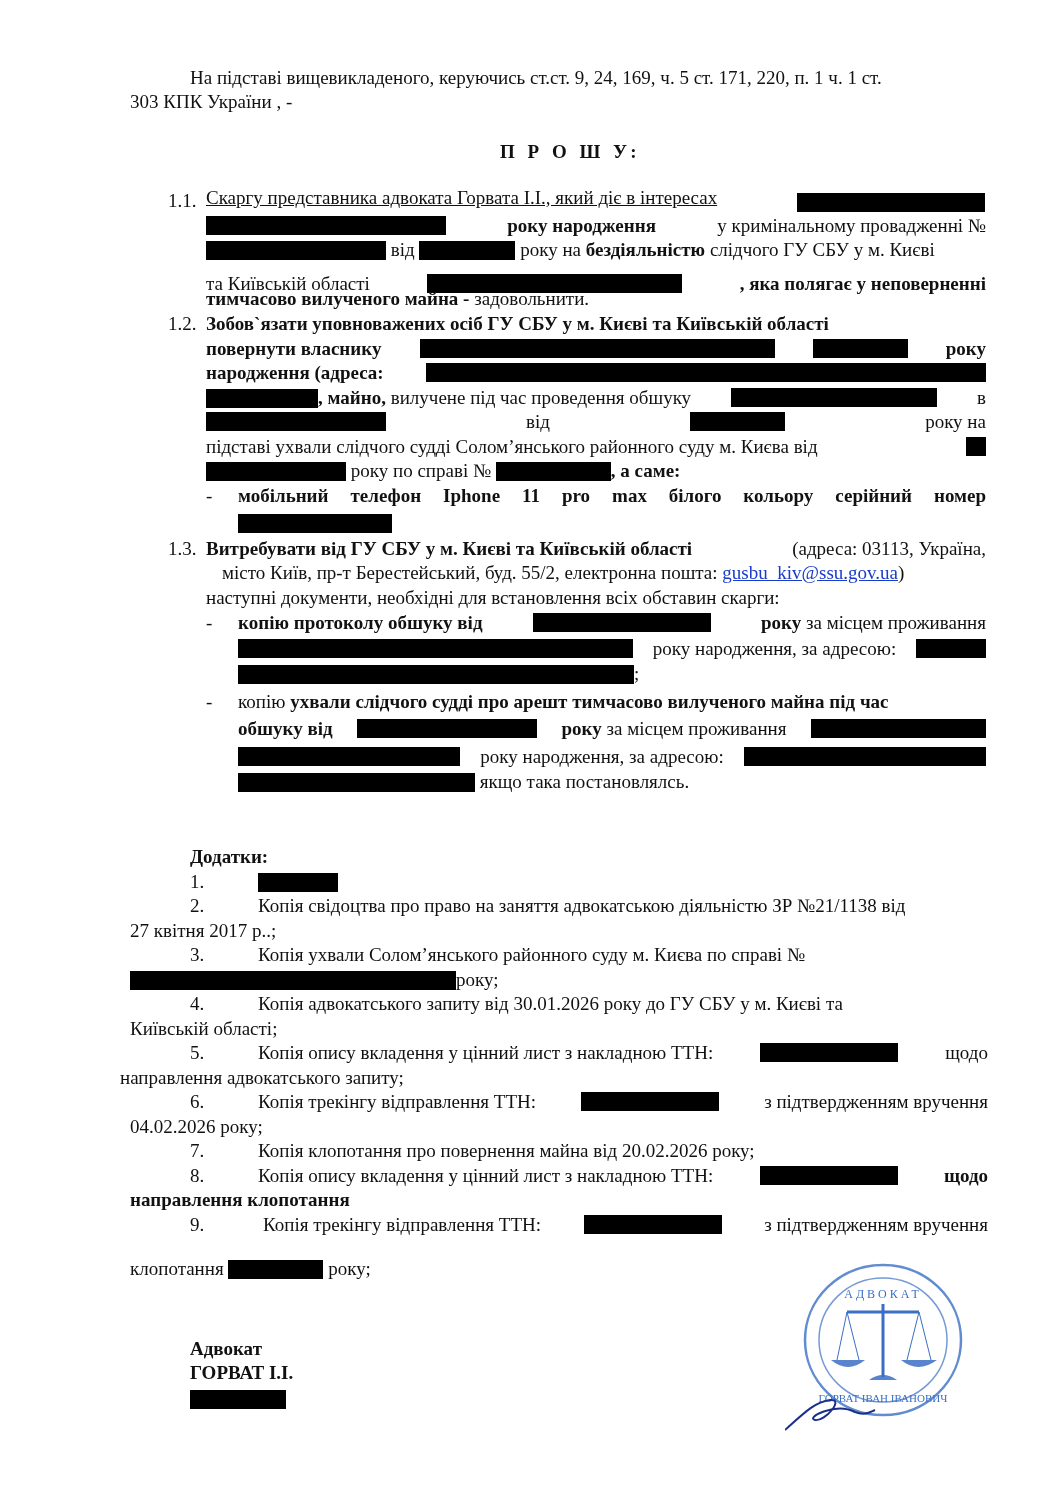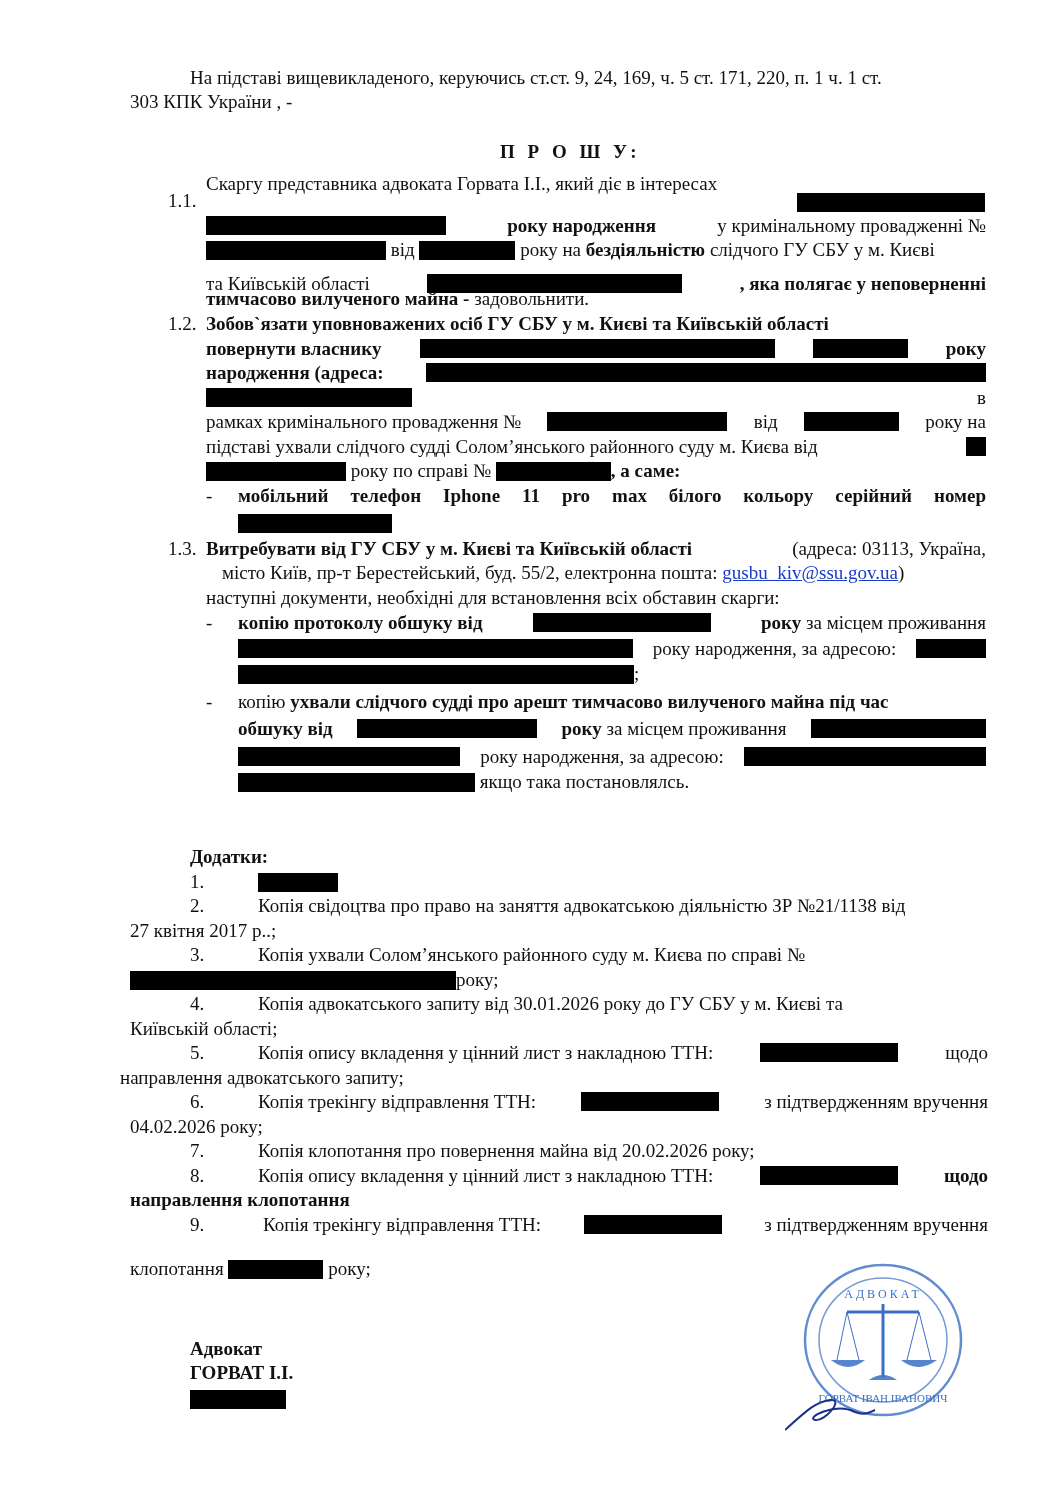--- a/index.html
+++ b/index.html
@@ -14,21 +14,21 @@
   .stamp { position:absolute; left:785px; top:1262px; width:180px; height:175px; }
 </style>
 </head>
 <body>
 
 <div class="line" style="left:190px;top:66px;">На підставі вищевикладеного, керуючись ст.ст. 9, 24, 169, ч. 5 ст. 171,  220, п. 1 ч. 1 ст.</div>
 <div class="line" style="left:130px;top:90px;">303 КПК України  , -</div>
 <div class="line title" style="left:500px;top:140px;">П Р О Ш У:</div>
 
 <div class="line" style="left:168px;top:189px;">1.1.</div>
-<div class="line" style="left:206px;top:172px;">Скаргу представника адвоката Горвата І.І., який діє в інтересах</div>
+<div class="line" style="left:206px;top:186px;text-decoration:underline;">Скаргу представника адвоката Горвата І.І., який діє в інтересах</div>
 <span class="red" style="position:absolute;left:797px;top:193px;width:188px;"></span>
 
 <div class="line just" style="left:206px;top:214px;width:780px;">
   <span class="red" style="width:240px;"></span>
   <span class="b">року народження</span>
   <span>у кримінальному провадженні №</span>
 </div>
 <div class="line" style="left:206px;top:238px;">
   <span class="red" style="width:180px;"></span>
   <span>від</span>
@@ -52,25 +52,25 @@
   <span class="b">повернути власнику</span>
   <span class="red" style="width:355px;"></span>
   <span class="red" style="width:95px;"></span>
   <span class="b">року</span>
 </div>
 <div class="line just" style="left:206px;top:361px;width:780px;">
   <span class="b">народження (адреса:</span>
   <span class="red" style="width:560px;"></span>
 </div>
 <div class="line just" style="left:206px;top:386px;width:780px;">
+  <span><span class="red" style="width:112px;"></span><span class="b">, майно,</span><span> вилучене під час проведення обшуку</span></span>
   <span class="red" style="width:206px;"></span>
   <span>в</span>
 </div>
 <div class="line just" style="left:206px;top:410px;width:780px;">
-  <span>рамках кримінального провадження №</span>
   <span class="red" style="width:180px;"></span>
   <span>від</span>
   <span class="red" style="width:95px;"></span>
   <span>року на</span>
 </div>
 <div class="line just" style="left:206px;top:435px;width:780px;">
   <span>підставі ухвали слідчого судді Солом’янського районного суду м. Києва від</span>
   <span class="red" style="width:20px;"></span>
 </div>
 <div class="line" style="left:206px;top:459px;">

